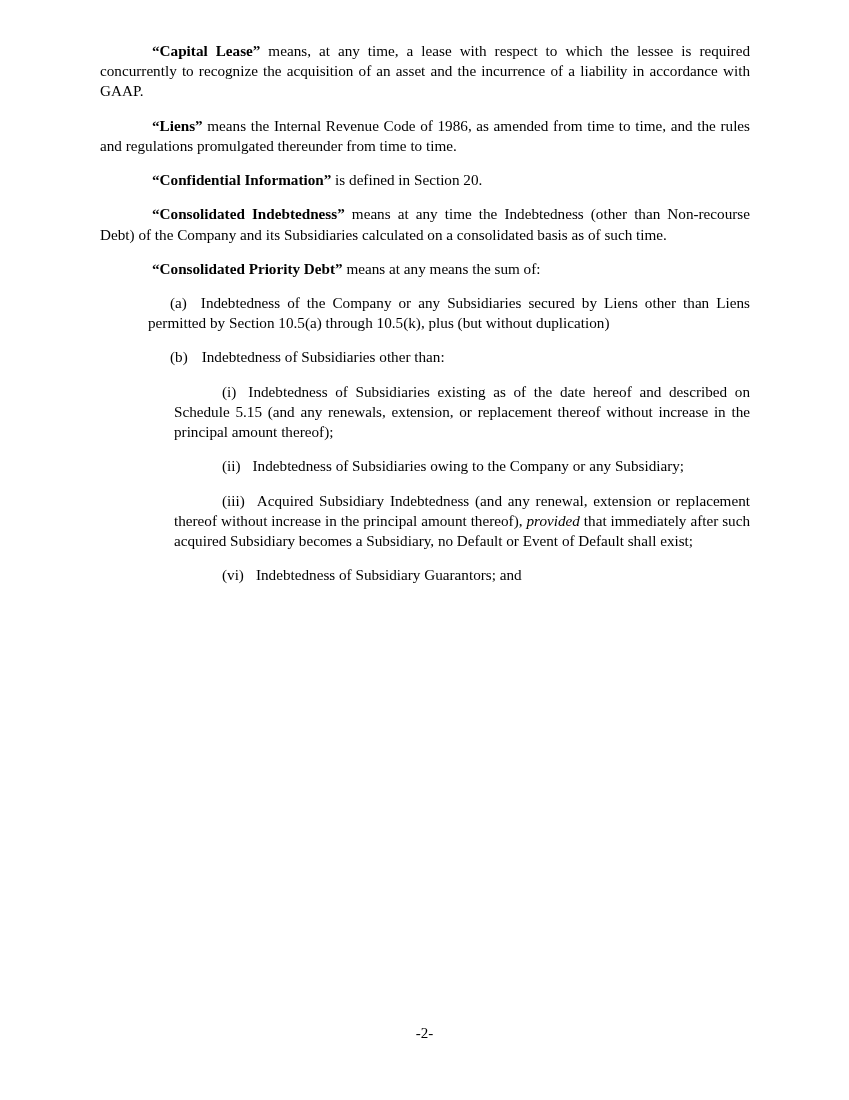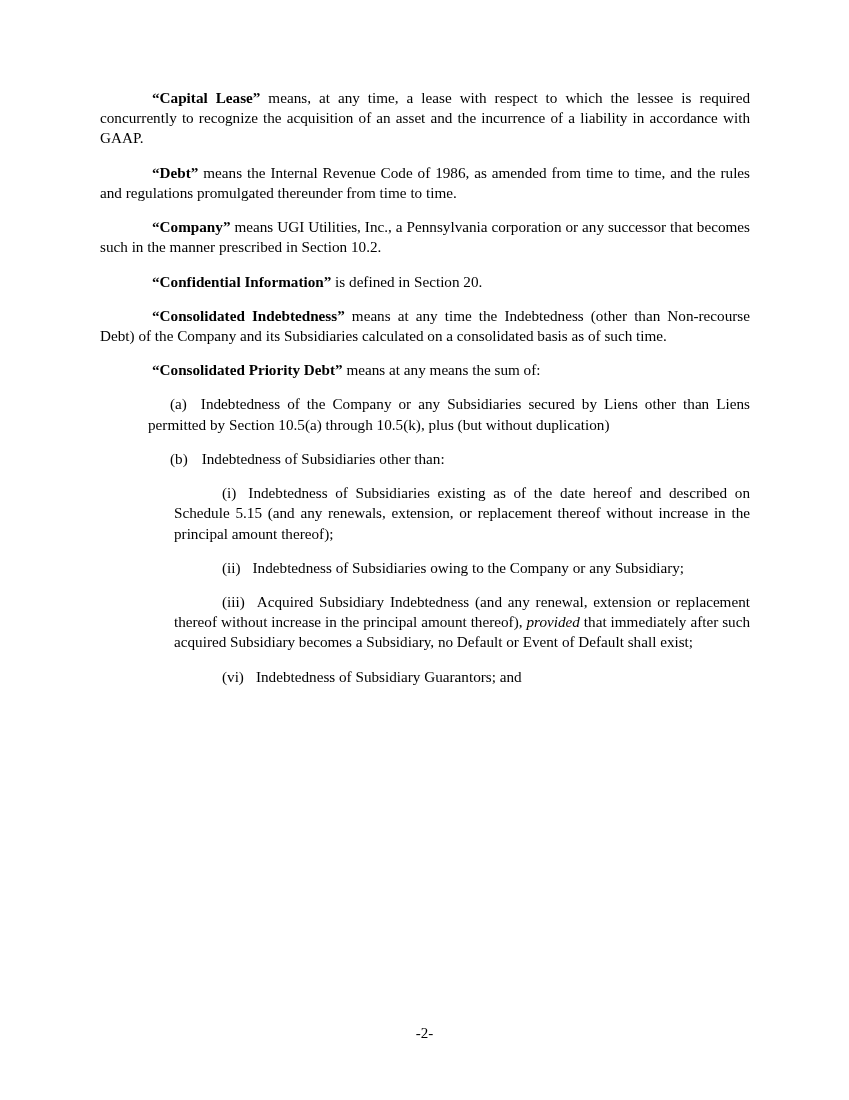--- a/index.html
+++ b/index.html
@@ -11,21 +11,21 @@
     width: 849px;
     height: 1100px;
     font-family: "Liberation Serif", serif;
     color: #000000;
   }
   .page {
     position: relative;
     width: 849px;
     height: 1100px;
     box-sizing: border-box;
-    padding: 88px 100px 40px 100px;
+    padding: 41px 100px 40px 100px;
     background: #ffffff;
   }
   .doc-body {
     width: 650px;
     margin: 0 auto;
     font-size: 15.2px;
     line-height: 1.33;
     text-align: justify;
   }
   p {
@@ -74,26 +74,23 @@
 
 <div class="page">
   <div class="doc-body">
 
     <p class="level0">
       <span class="term">“Capital Lease”</span><span> means, at any time, a lease with respect to which the lessee is required concurrently to recognize the acquisition of an asset and the incurrence of a liability in accordance with GAAP.</span>
     </p>
 
 
     <p class="level0">
-      <span class="term">“Debt”</span><span> means the Internal Revenue Code of 1986, as amended from time to time, and the rules and regulations promulgated thereunder from time to time.</span>
+      <span class="term">“Liens”</span><span> means the Internal Revenue Code of 1986, as amended from time to time, and the rules and regulations promulgated thereunder from time to time.</span>
     </p>
 
-    <p class="level0">
-      <span class="term">“Company”</span><span> means UGI Utilities, Inc., a Pennsylvania corporation or any successor that becomes such in the manner prescribed in Section 10.2.</span>
-    </p>
 
     <p class="level0">
       <span class="term">“Confidential Information”</span><span> is defined in Section 20.</span>
     </p>
 
     <p class="level0">
       <span class="term">“Consolidated Indebtedness”</span><span> means at any time the Indebtedness (other than Non-recourse Debt) of the Company and its Subsidiaries calculated on a consolidated basis as of such time.</span>
     </p>
 
     <p class="level0">

